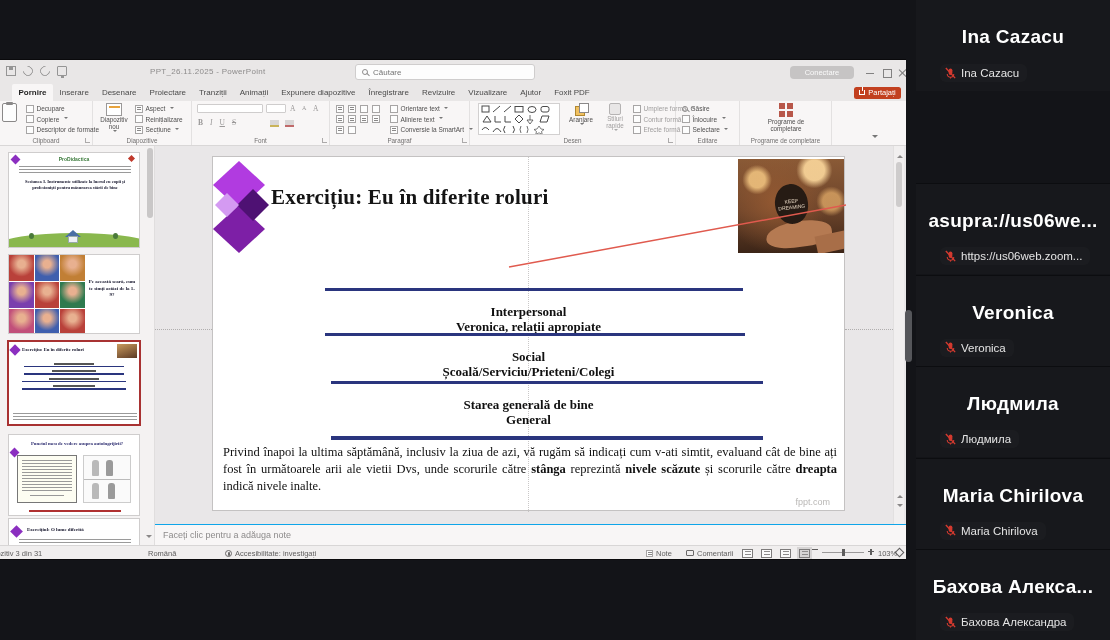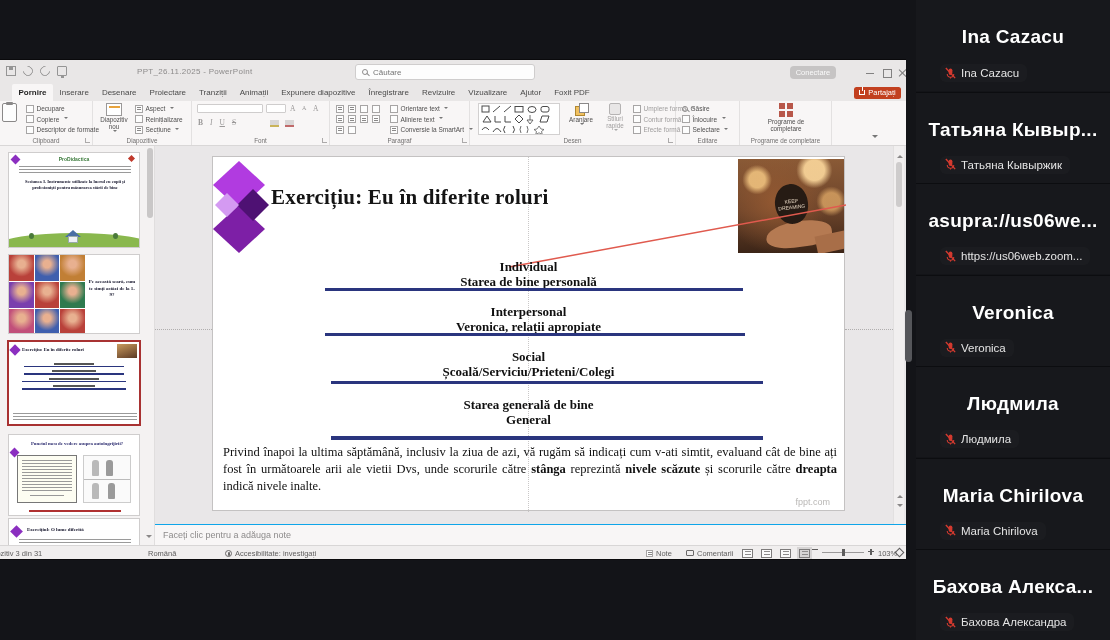--- a/index.html
+++ b/index.html
@@ -12,26 +12,26 @@
   .titlebar{position:absolute;left:0;top:0;width:100%;height:24px;background:#e9e7e7}
   .qat{position:absolute;left:6px;top:6px;display:flex;gap:7px;align-items:center}
   .qicon{width:10px;height:10px;position:relative;opacity:.75}
   .ic-save{border:1.2px solid #7a7a7a}
   .ic-save::after{content:"";position:absolute;left:2px;top:0;width:4px;height:3px;background:#7a7a7a}
   .ic-undo,.ic-redo{border:1.4px solid #7a7a7a;border-radius:50%}
   .ic-undo{border-left-color:transparent;transform:rotate(40deg)}
   .ic-redo{border-right-color:transparent;transform:rotate(-40deg)}
   .ic-monitor{border:1.2px solid #7a7a7a;border-radius:1px}
   .ic-monitor::after{content:"";position:absolute;left:2.5px;bottom:-3px;width:3px;height:2px;background:#7a7a7a}
-  .doc-title{position:absolute;left:137px;top:7px;font-size:8px;color:#8d8b8b;letter-spacing:.3px}
+  .doc-title{position:absolute;left:150px;top:7px;font-size:8px;color:#8d8b8b;letter-spacing:.3px}
   .searchbox{position:absolute;left:355px;top:4px;width:180px;height:16px;background:#fdfdfd;border:1px solid #cfcdcd;border-radius:3px;display:flex;align-items:center;padding-left:6px;gap:5px}
   .mag{width:6px;height:6px;border:1.2px solid #8f8d8d;border-radius:50%;position:relative;flex:none}
   .mag::after{content:"";position:absolute;width:4px;height:1.2px;background:#8f8d8d;transform:rotate(45deg);right:-3px;bottom:-1px}
   .searchbox input{border:none;outline:none;background:transparent;font-size:8px;color:#555;width:140px;font-family:"Liberation Sans",sans-serif}
-  .connect{position:absolute;left:790px;top:6px;width:46px;height:13px;background:#c6c4c4;border-radius:4px;color:#fafafa;font-size:7.5px;display:flex;align-items:center;justify-content:center}
+  .connect{position:absolute;left:790px;top:6px;width:64px;height:13px;background:#c6c4c4;border-radius:4px;color:#fafafa;font-size:7.5px;display:flex;align-items:center;justify-content:center}
   .winbtn{position:absolute;top:8px;width:12px;height:10px;opacity:.7}
   .wb-min::after{content:"";position:absolute;left:2px;top:5px;width:8px;height:1.4px;background:#555}
   .wb-max::after{content:"";position:absolute;left:2px;top:1px;width:7px;height:7px;border:1.2px solid #555}
   .wb-close::before,.wb-close::after{content:"";position:absolute;left:5px;top:0;width:1.4px;height:10px;background:#555}
   .wb-close::before{transform:rotate(45deg)}.wb-close::after{transform:rotate(-45deg)}
 
   
   .tabrow{position:absolute;left:0;top:24px;width:100%;height:17px;background:#e9e7e7}
   .tabs{position:absolute;left:12px;top:0;display:flex;height:17px}
   .tab{font-size:8px;color:#4a4a4a;padding:0 6.5px;line-height:17px;white-space:nowrap}
@@ -445,24 +445,20 @@
         <div class="photo">
           <div class="hand"></div>
           <div class="arm"></div>
           <div class="stone">KEEP DREAMING</div>
         </div>
 
         <svg width="633" height="355" style="position:absolute;left:0;top:0;pointer-events:none">
           <line x1="633" y1="48" x2="296" y2="110" stroke="#e05a4e" stroke-width="1.5"></line>
         </svg>
 
-        <div class="lvl" style="top:102px">
-          <div>Individual</div>
-          <div>Starea de bine personală</div>
-        </div>
         <div class="rule" style="left:112px;top:131px;width:418px"></div>
 
         <div class="lvl" style="top:147px">
           <div>Interpersonal</div>
           <div>Veronica, relații apropiate</div>
         </div>
         <div class="rule" style="left:112px;top:176px;width:420px"></div>
 
         <div class="lvl" style="top:192px">
           <div>Social</div>
@@ -543,32 +539,20 @@
         <svg viewBox="0 0 14 14" width="13" height="13">
             <rect x="5" y="1.5" width="4" height="7" rx="2" fill="#d33a2f"></rect>
             <path d="M3.5 7.5a3.5 3.5 0 0 0 7 0" fill="none" stroke="#d33a2f" stroke-width="1.2"></path>
             <line x1="7" y1="11" x2="7" y2="12.5" stroke="#d33a2f" stroke-width="1.2"></line>
             <line x1="2" y1="1" x2="12" y2="12" stroke="#d33a2f" stroke-width="1.5"></line>
           </svg>
         <span>Ina Cazacu</span>
       </div>
     </div>
 
-    <div class="tile" style="top:91.5px">
-      <div class="vname">Татьяна Кывыр...</div>
-      <div class="badge">
-        <svg viewBox="0 0 14 14" width="13" height="13">
-            <rect x="5" y="1.5" width="4" height="7" rx="2" fill="#d33a2f"></rect>
-            <path d="M3.5 7.5a3.5 3.5 0 0 0 7 0" fill="none" stroke="#d33a2f" stroke-width="1.2"></path>
-            <line x1="7" y1="11" x2="7" y2="12.5" stroke="#d33a2f" stroke-width="1.2"></line>
-            <line x1="2" y1="1" x2="12" y2="12" stroke="#d33a2f" stroke-width="1.5"></line>
-          </svg>
-        <span>Татьяна Кывыржик</span>
-      </div>
-    </div>
 
     <div class="tile" style="top:183px">
       <div class="vname">asupra://us06we...</div>
       <div class="badge">
         <svg viewBox="0 0 14 14" width="13" height="13">
             <rect x="5" y="1.5" width="4" height="7" rx="2" fill="#d33a2f"></rect>
             <path d="M3.5 7.5a3.5 3.5 0 0 0 7 0" fill="none" stroke="#d33a2f" stroke-width="1.2"></path>
             <line x1="7" y1="11" x2="7" y2="12.5" stroke="#d33a2f" stroke-width="1.2"></line>
             <line x1="2" y1="1" x2="12" y2="12" stroke="#d33a2f" stroke-width="1.5"></line>
           </svg>

